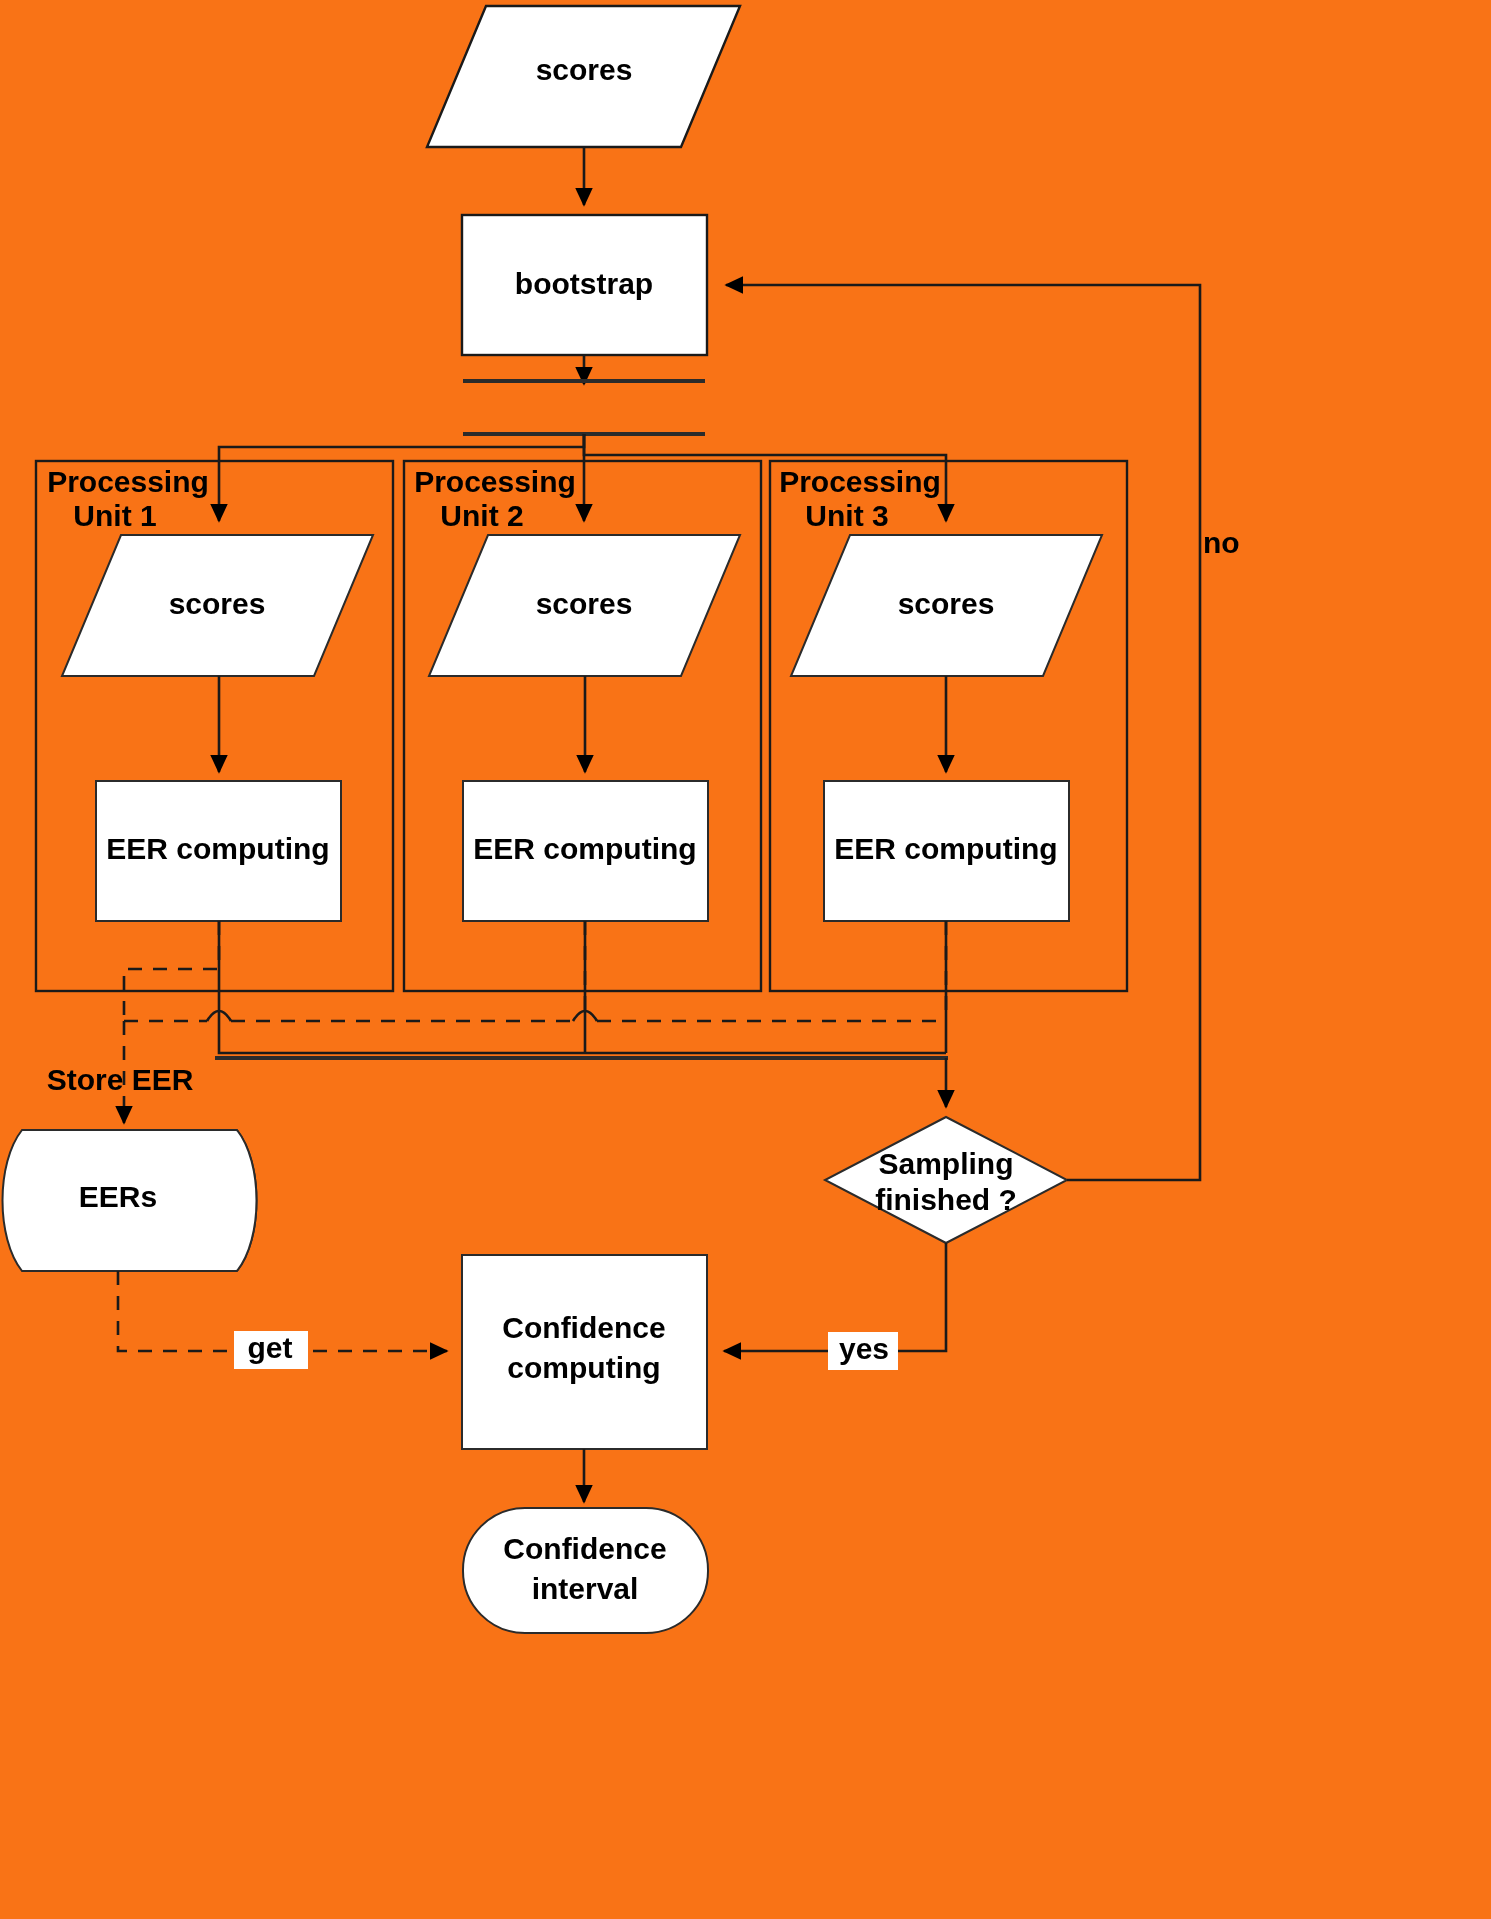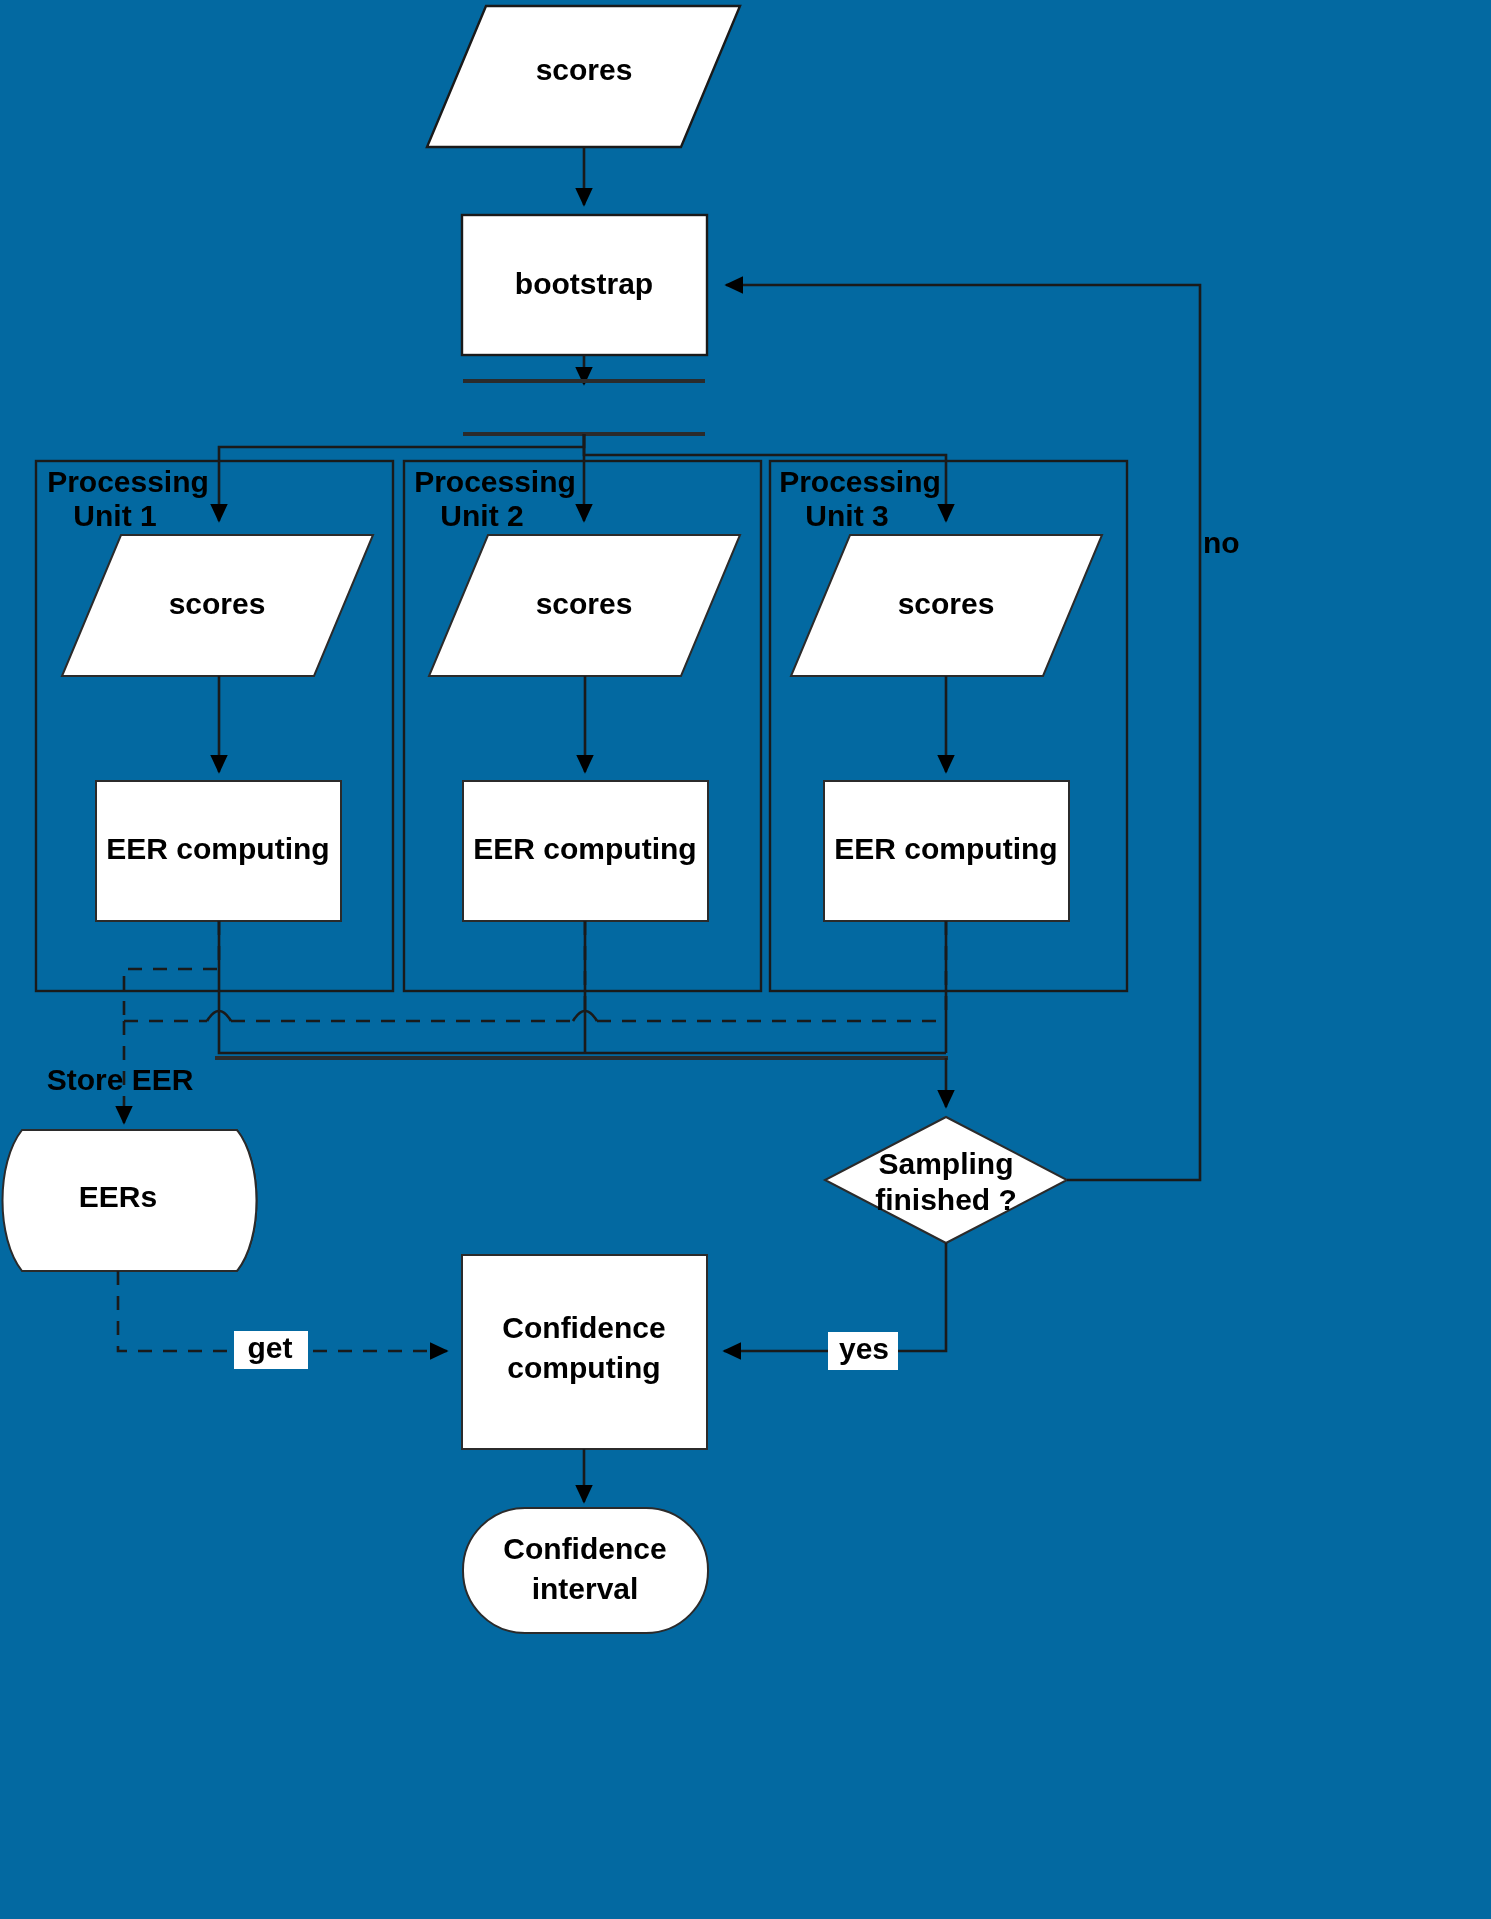--- a/index.html
+++ b/index.html
@@ -8,21 +8,21 @@
     padding: 0;
     background: #ffffff;
   }
   body {
     font-family: "Liberation Sans", sans-serif;
   }
   #diagram-root {
     position: relative;
     width: 1491px;
     height: 1919px;
-    background: #0369a1;
+    background: #f97316;
     overflow: hidden;
   }
   svg.flow {
     display: block;
     width: 1491px;
     height: 1919px;
   }
   .shape {
     fill: #ffffff;
     stroke: #1a1a1a;

